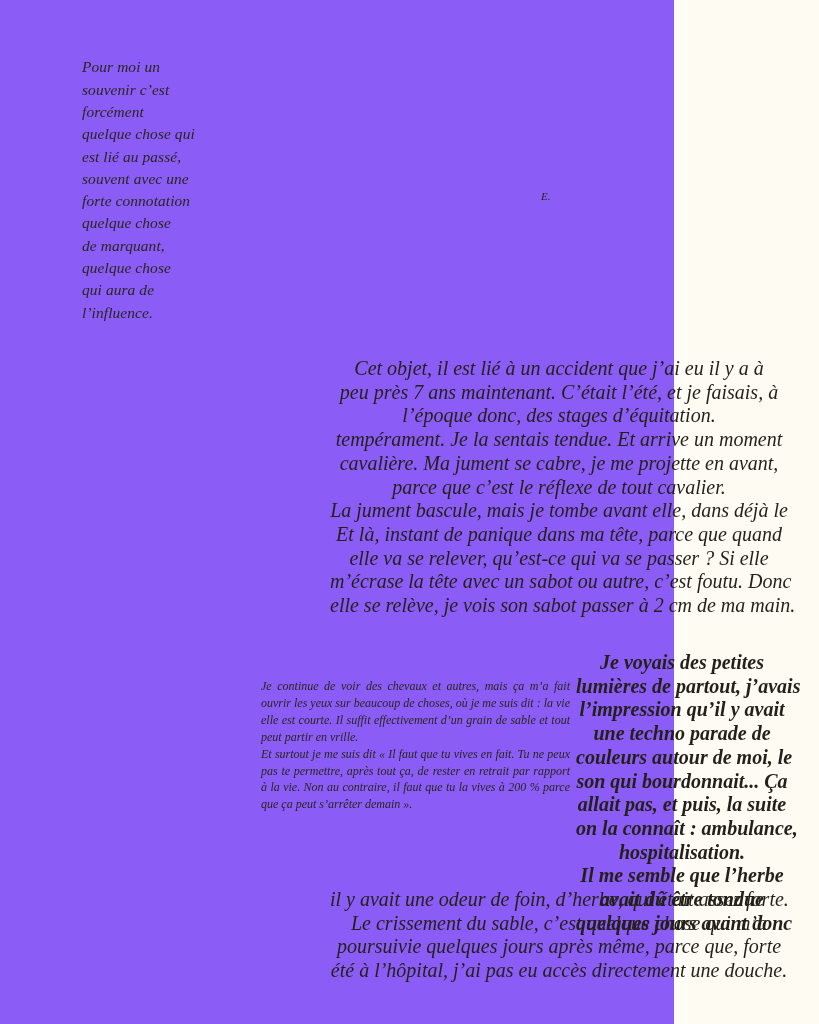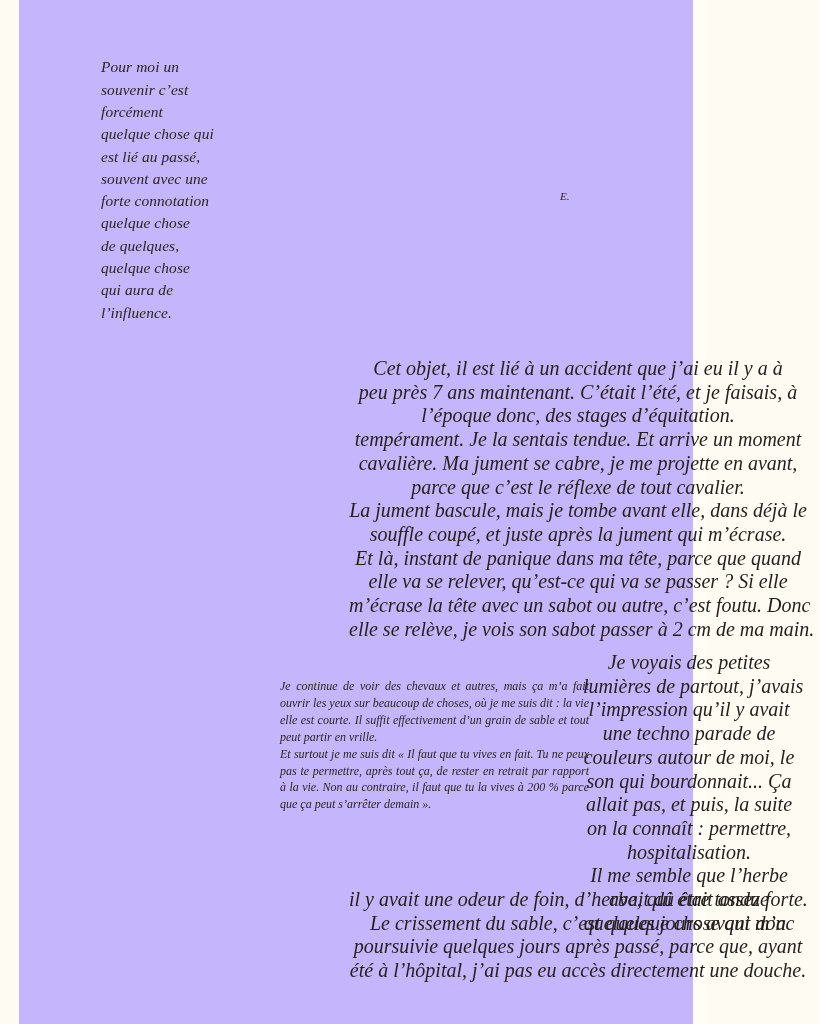--- a/index.html
+++ b/index.html
@@ -12,22 +12,21 @@
     height: 1024px;
     background: #fdfbf2;
     font-family: "Liberation Serif", "DejaVu Serif", serif;
     color: #2a2520;
     overflow: hidden;
   }
   .page {
     position: relative;
     width: 688px;
     height: 1024px;
-    background: #c4b5fd;
-    margin-left: 19px;
+    background: #8b5cf6;
   }
   
   .margin-strip {
     position: absolute;
     top: 0;
     right: 0;
     width: 14px;
     height: 1024px;
     background: #fffdf6;
   }
@@ -66,23 +65,24 @@
     font-style: italic;
     font-size: 20px;
     line-height: 23.7px;
     text-align: center;
     color: #241f1a;
   }
   .testimony .ln { display: block; white-space: pre; }
 
   
   .testimony.narrow {
-    left: 564px;
+    left: 576px;
     width: 212px;
     top: 651px;
+    font-weight: bold;
   }
   
   .testimony.closing {
     left: 330px;
     width: 458px;
     top: 888px;
   }
 
   
   .interlude {
@@ -110,62 +110,61 @@
 
   <blockquote class="pullquote">
     <span class="ln">Pour moi un</span>
     <span class="ln">souvenir c’est</span>
     <span class="ln">forcément</span>
     <span class="ln">quelque chose qui</span>
     <span class="ln">est lié au passé,</span>
     <span class="ln">souvent avec une</span>
     <span class="ln">forte connotation</span>
     <span class="ln">quelque chose</span>
-    <span class="ln">de quelques,</span>
+    <span class="ln">de marquant,</span>
     <span class="ln">quelque chose</span>
     <span class="ln">qui aura de</span>
     <span class="ln">l’influence.</span>
   </blockquote>
 
   <div class="speaker">E.</div>
 
   <div class="testimony">
     <span class="ln">Cet objet, il est lié à un accident que j’ai eu il y a à</span>
     <span class="ln">peu près 7 ans maintenant. C’était l’été, et je faisais, à</span>
     <span class="ln">l’époque donc, des stages d’équitation.</span>
     <span class="ln">tempérament. Je la sentais tendue. Et arrive un moment</span>
     <span class="ln">cavalière. Ma jument se cabre, je me projette en avant,</span>
     <span class="ln">parce que c’est le réflexe de tout cavalier.</span>
     <span class="ln">La jument bascule, mais je tombe avant elle, dans déjà le</span>
-    <span class="ln">souffle coupé, et juste après la jument qui m’écrase.</span>
     <span class="ln">Et là, instant de panique dans ma tête, parce que quand</span>
     <span class="ln">elle va se relever, qu’est-ce qui va se passer ? Si elle</span>
     <span class="ln">m’écrase la tête avec un sabot ou autre, c’est foutu. Donc</span>
     <span class="ln">elle se relève, je vois son sabot passer à 2 cm de ma main.</span>
   </div>
 
   <div class="testimony narrow">
     <span class="ln">Je voyais des petites</span>
     <span class="ln">lumières de partout, j’avais</span>
     <span class="ln">l’impression qu’il y avait</span>
     <span class="ln">une techno parade de</span>
     <span class="ln">couleurs autour de moi, le</span>
     <span class="ln">son qui bourdonnait... Ça</span>
     <span class="ln">allait pas, et puis, la suite</span>
-    <span class="ln">on la connaît : permettre,</span>
+    <span class="ln">on la connaît : ambulance,</span>
     <span class="ln">hospitalisation.</span>
     <span class="ln">Il me semble que l’herbe</span>
     <span class="ln">avait dû être tondue</span>
     <span class="ln">quelques jours avant donc</span>
   </div>
 
   <div class="testimony closing">
     <span class="ln">il y avait une odeur de foin, d’herbe, qui était assez forte.</span>
     <span class="ln">Le crissement du sable, c’est quelque chose qui m’a</span>
-    <span class="ln">poursuivie quelques jours après passé, parce que, ayant</span>
+    <span class="ln">poursuivie quelques jours après même, parce que, forte</span>
     <span class="ln">été à l’hôpital, j’ai pas eu accès directement une douche.</span>
   </div>
 
   <div class="interlude">
     <p>Je continue de voir des chevaux et autres, mais ça m’a fait ouvrir les yeux sur beaucoup de choses, où je me suis dit : la vie elle est courte. Il suffit effectivement d’un grain de sable et tout peut partir en vrille.</p>
     <p>Et surtout je me suis dit « Il faut que tu vives en fait. Tu ne peux pas te permettre, après tout ça, de rester en retrait par rapport à la vie. Non au contraire, il faut que tu la vives à 200 % parce que ça peut s’arrêter demain ».</p>
   </div>
 
 </div>
 

